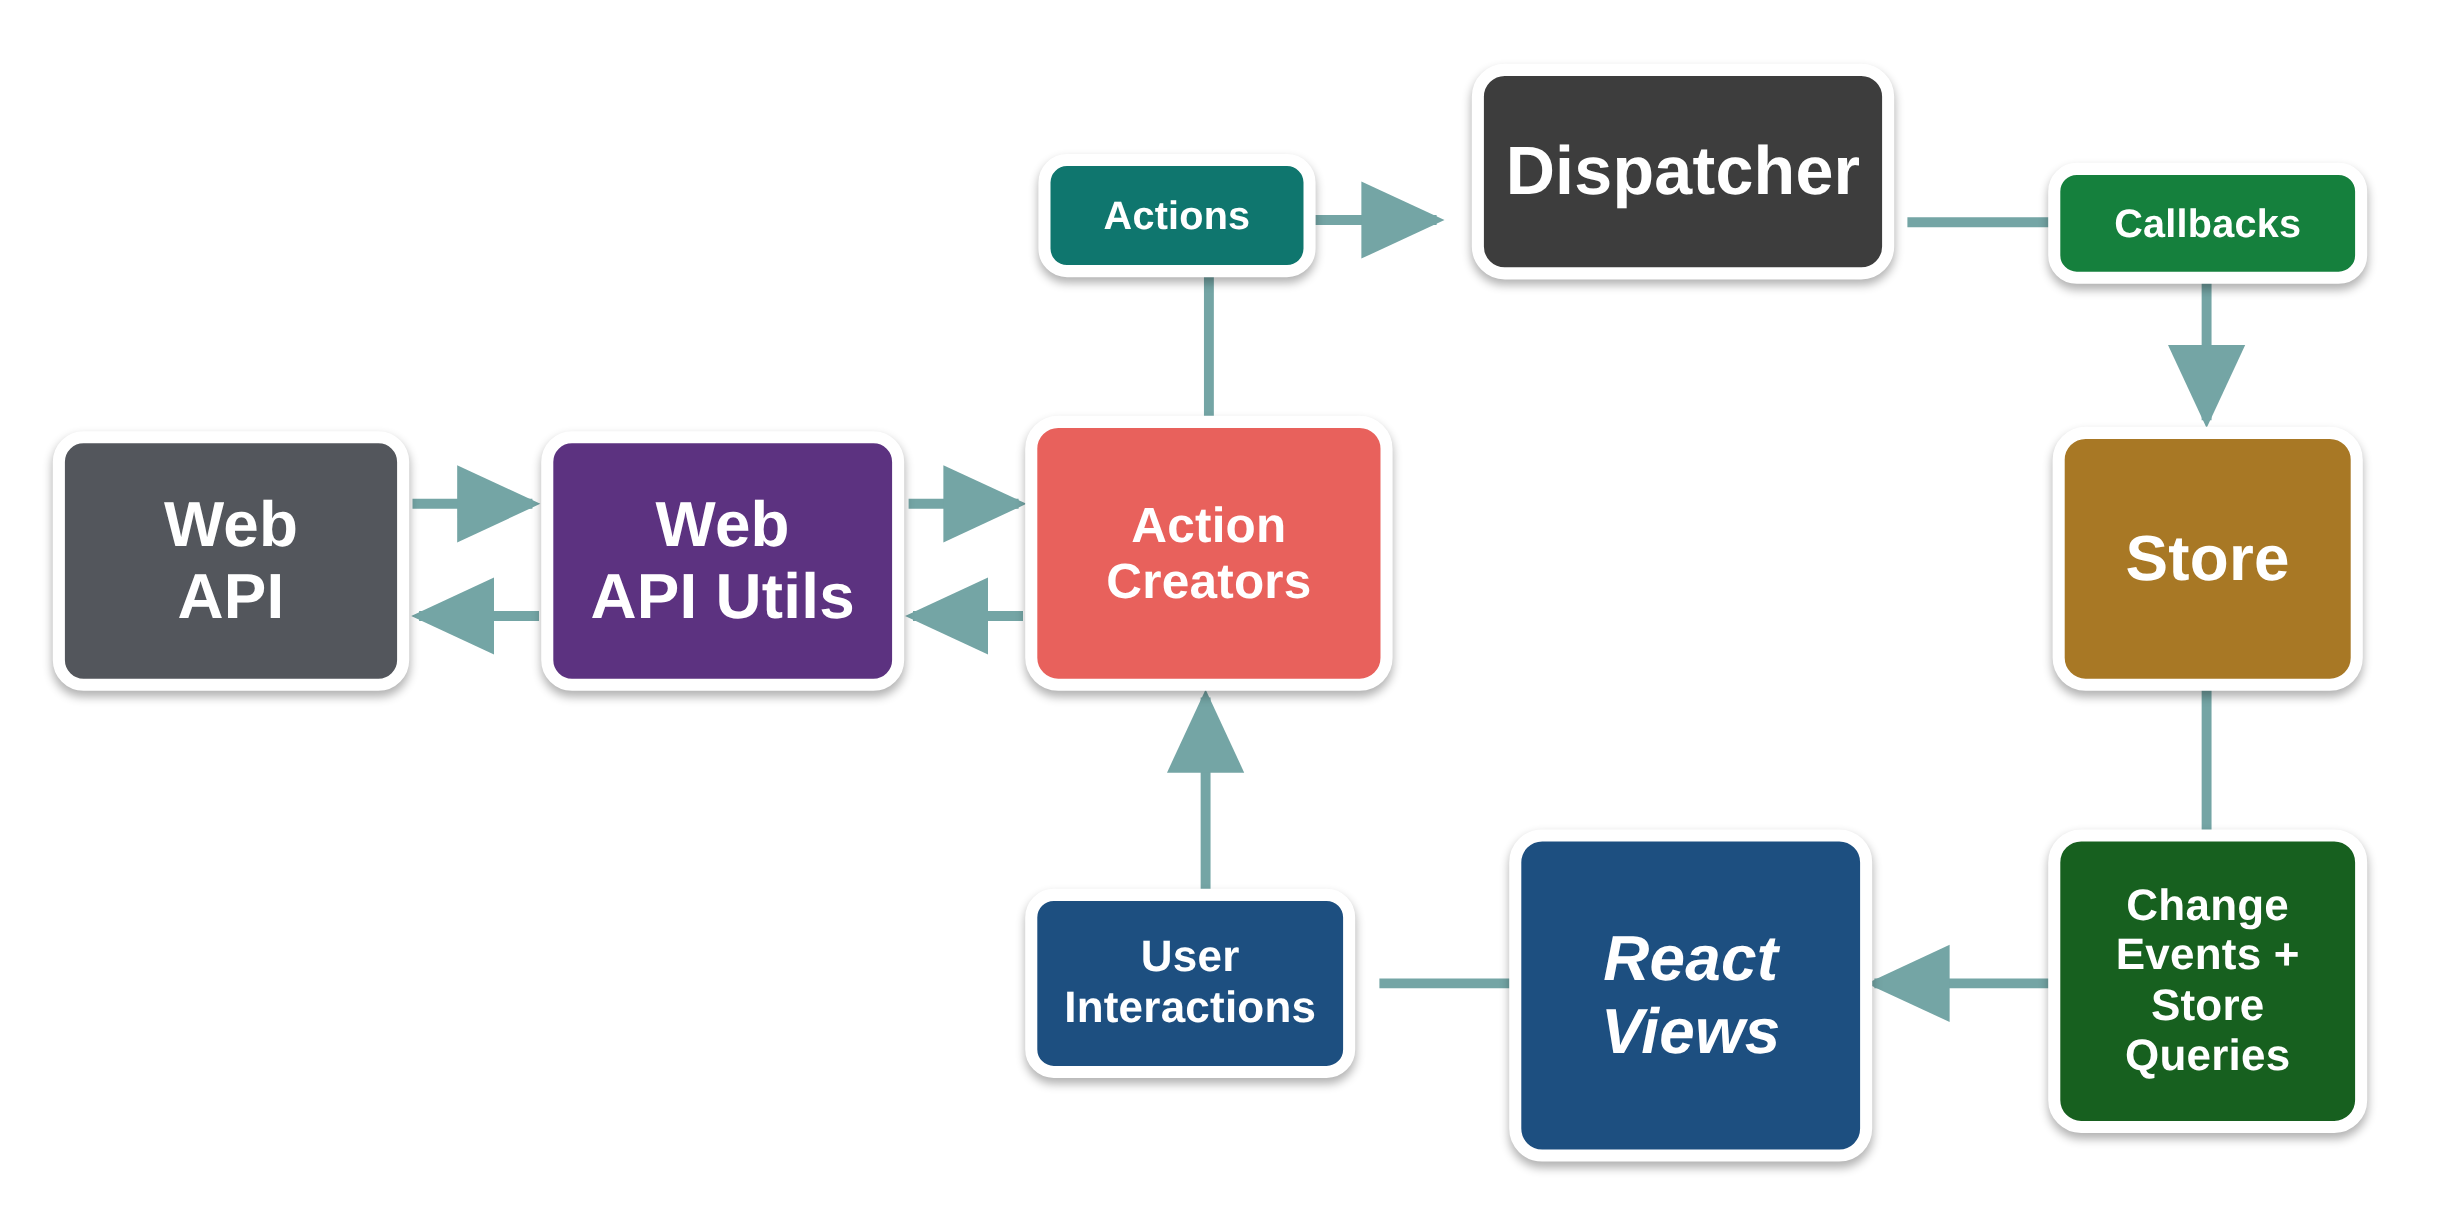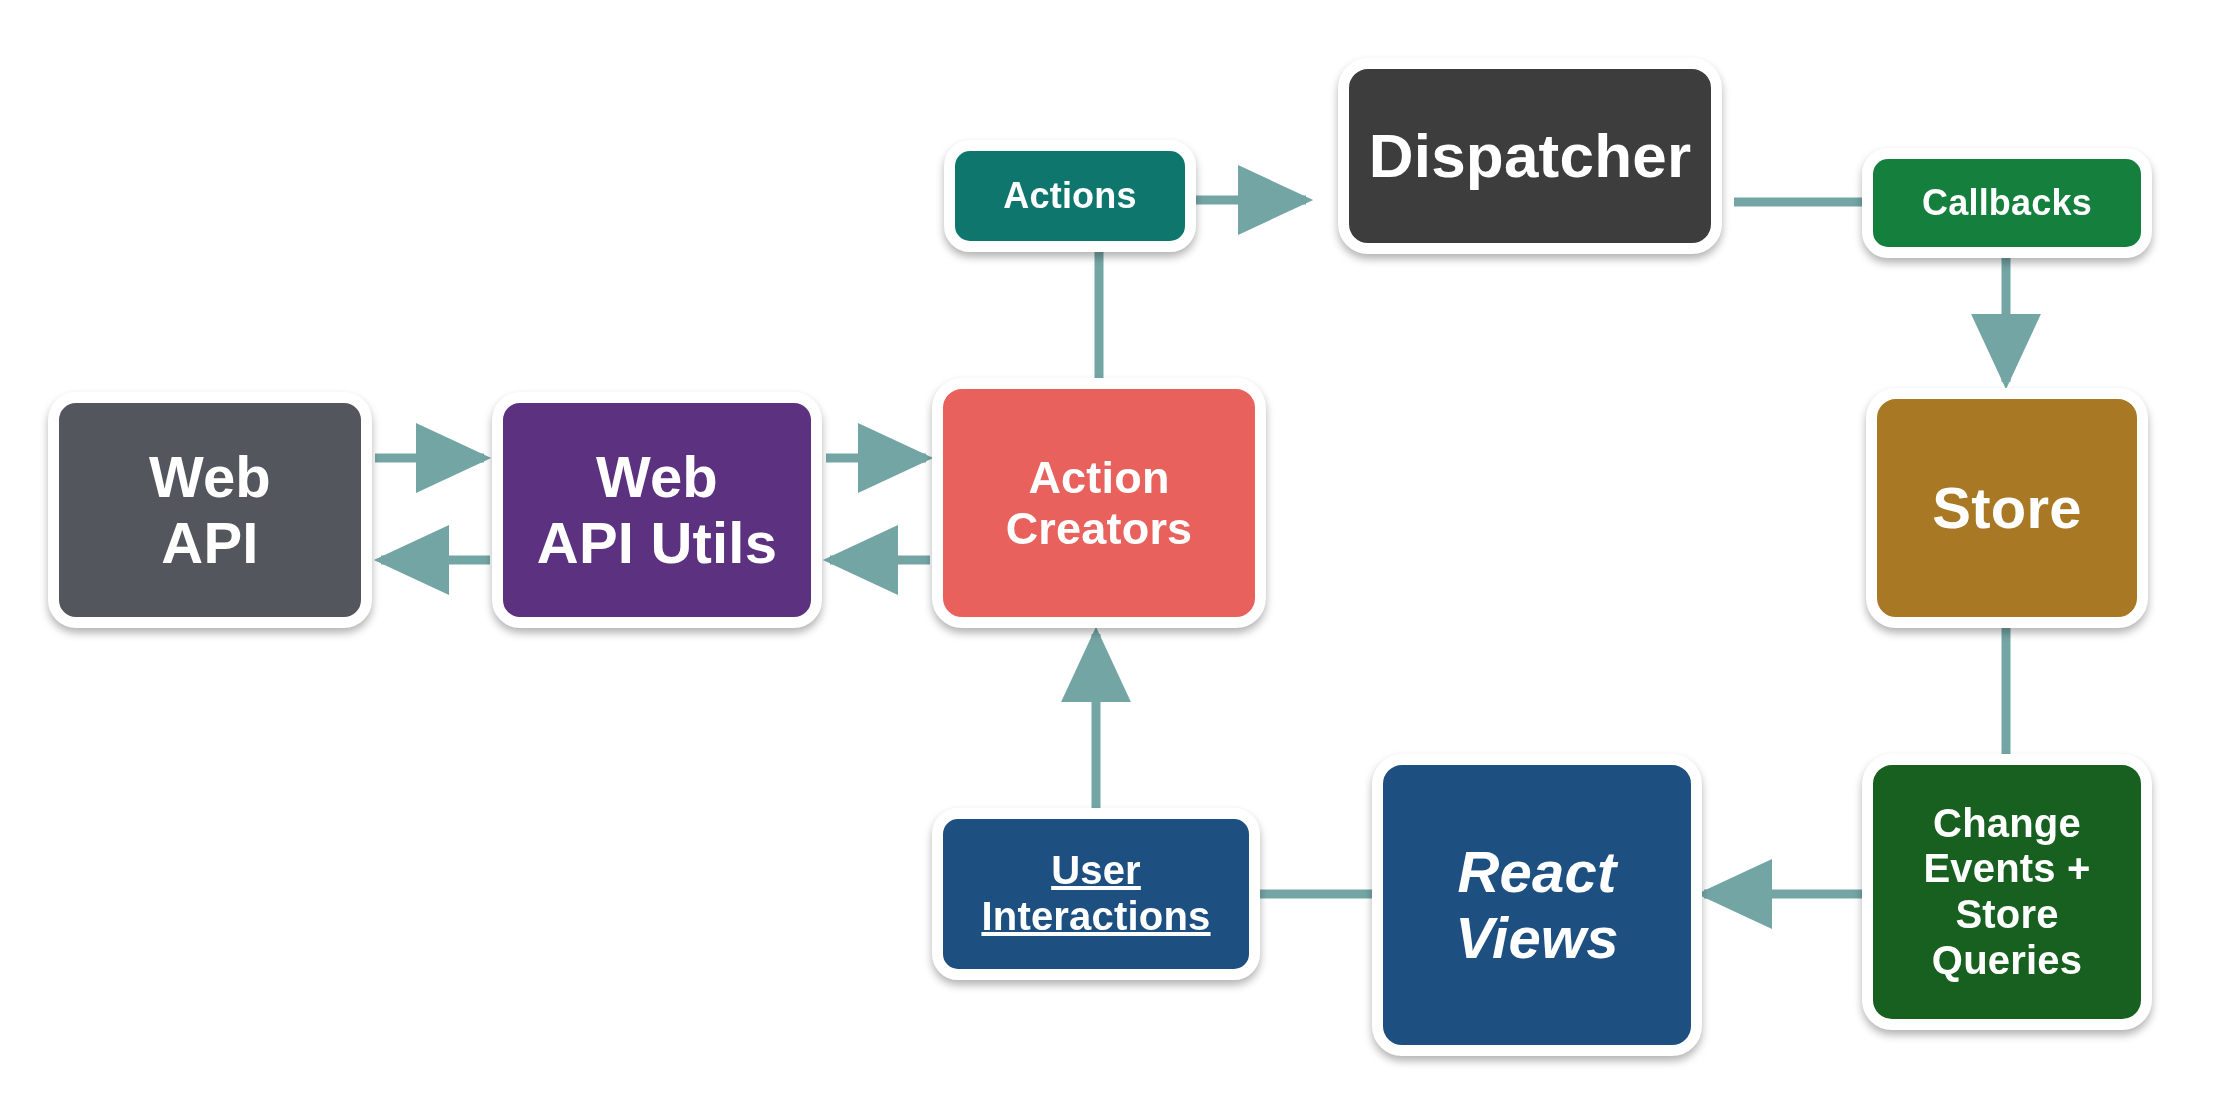--- a/index.html
+++ b/index.html
@@ -96,25 +96,24 @@
     justify-content: center;
   }
   #node-react-views {
     left: 1372px; top: 754px; width: 330px; height: 302px;
     background: #1d4f80;
     font-size: 58px;
     border-radius: 30px;
     font-style: italic;
   }
   #node-user-interactions {
-    left: 932px; top: 808px; width: 328px; height: 172px;
+    left: 932px; top: 808px; width: 300px; height: 172px;
     background: #1d4f80;
     font-size: 40px;
     border-radius: 26px;
-    text-decoration: underline;
   }
 </style>
 </head>
 <body>
 
 <div id="canvas">
 
   <svg id="edges" viewBox="0 0 2232 1114" width="2232" height="1114" xmlns="http://www.w3.org/2000/svg">
     <defs>
       <marker id="arrow-right" markerWidth="9" markerHeight="9" refX="7.6" refY="4.5" orient="auto" markerUnits="strokeWidth">

